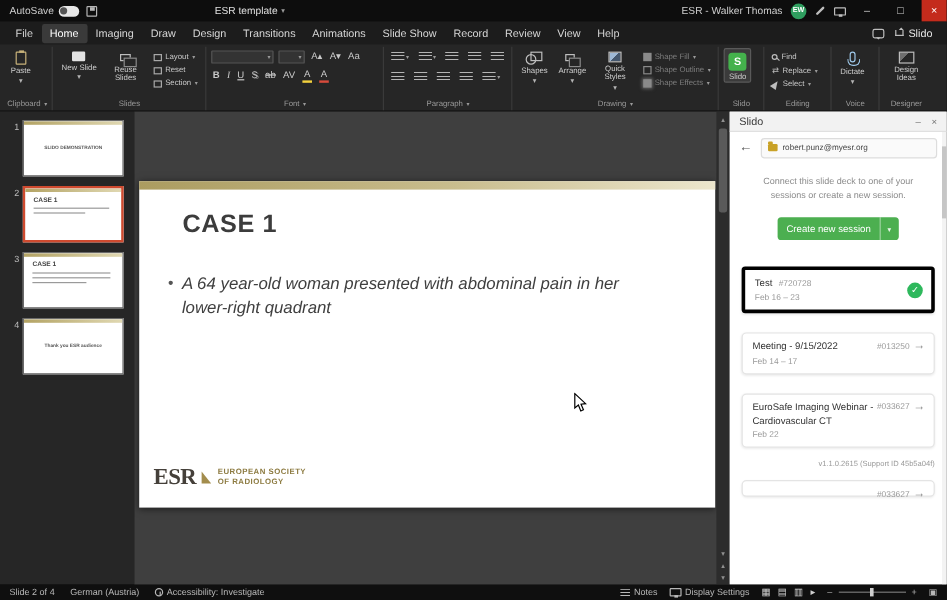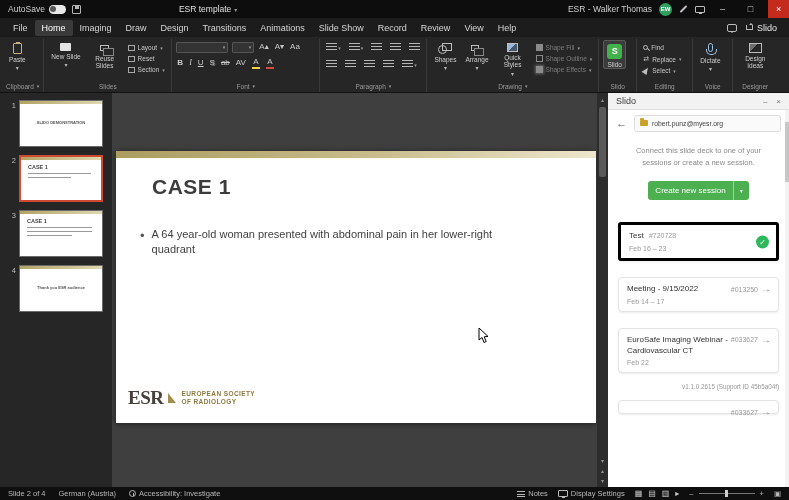--- a/index.html
+++ b/index.html
@@ -101,21 +101,21 @@
   .thumb-case-title{font-size:5.5px;font-weight:bold;color:#444;margin:4px 0 2px 7px;}
   .thumb-line{height:1.5px;background:#9a9a9a;margin:2.5px 10px 0 7px;}
   .thumb-line.short{margin-right:30px;}
 
   .canvas{flex:1;position:relative;background:#3f3f3f;overflow:hidden;}
   .slide{position:absolute;left:4px;top:58px;width:480px;height:272px;background:#fff;box-shadow:0 1px 6px rgba(0,0,0,.55);}
   .slide-gold{height:7px;background:linear-gradient(90deg,#ab9c60 0%,#c9bd8e 55%,#ece6cd 100%);}
   .slide-title{position:absolute;left:36px;top:24px;font-size:21px;font-weight:bold;color:#3c3c3c;letter-spacing:.5px;}
   .slide-bullet{position:absolute;left:24px;top:76px;display:flex;gap:7px;color:#3f3f3f;}
   .bullet-marker{font-size:13px;color:#555;line-height:1.4;}
-  .bullet-text{width:384px;font-size:11px;line-height:1.4;}
+  .bullet-text{width:384px;font-size:14px;line-height:1.4;font-style:italic;}
   .esr-logo{position:absolute;left:12px;top:236px;display:flex;align-items:center;gap:5px;}
   .esr-word{font-size:19px;font-weight:bold;color:#45403a;font-family:"Liberation Serif",serif;letter-spacing:-.5px;}
   .esr-mark{width:0;height:0;border-left:8px solid #a38d4d;border-top:10px solid transparent;display:inline-block;}
   .esr-caption{font-size:6.5px;font-weight:bold;color:#8d7b41;line-height:1.3;letter-spacing:.4px;}
   .cursor{position:absolute;left:366px;top:234px;}
   .vscroll{position:absolute;right:0;top:0;bottom:0;width:11px;background:#2c2c2c;display:flex;flex-direction:column;align-items:center;padding:2px 0;}
   .scr{font-size:6px;color:#909090;height:9px;display:flex;align-items:center;}
   .scr-thumb{width:7px;height:70px;background:#5a5a5a;border-radius:2px;margin-top:3px;}
   .scr-bottom{margin-top:auto;display:flex;flex-direction:column;align-items:center;gap:1px;}
 

